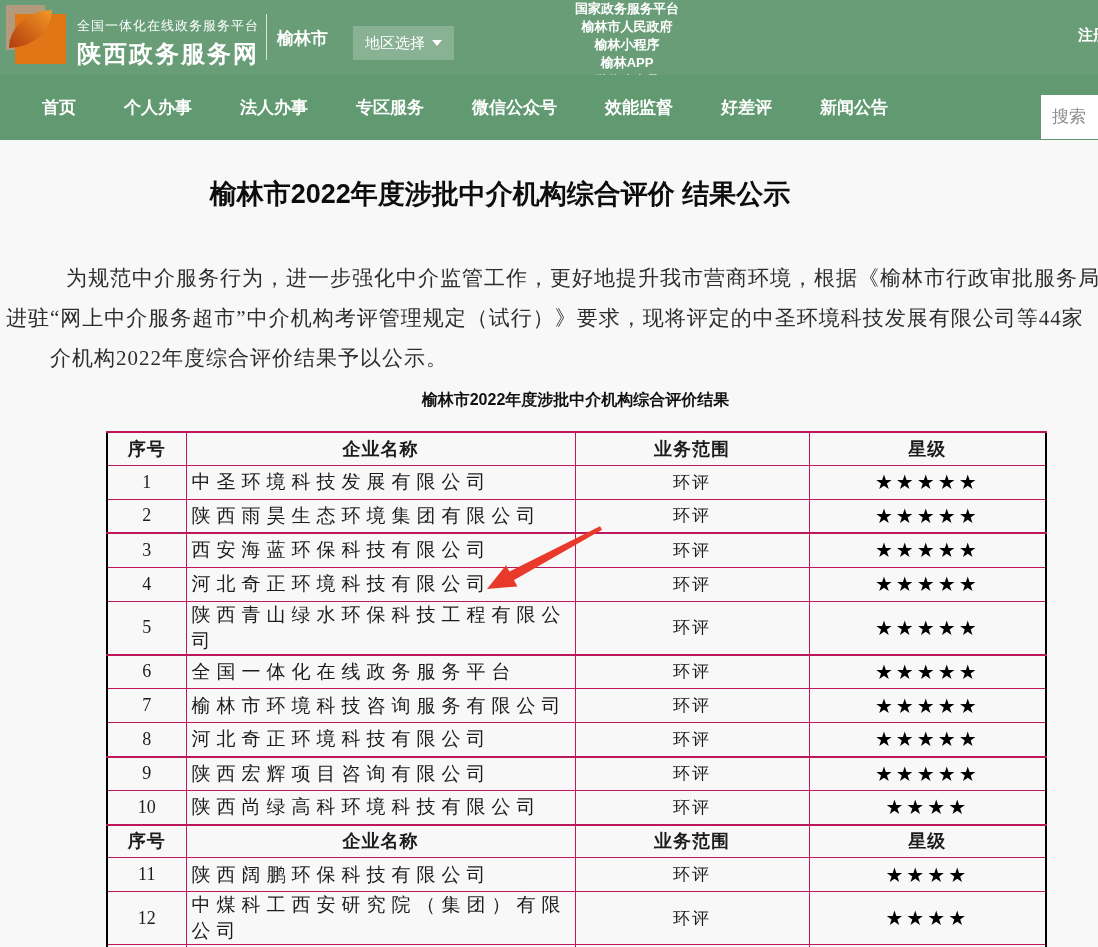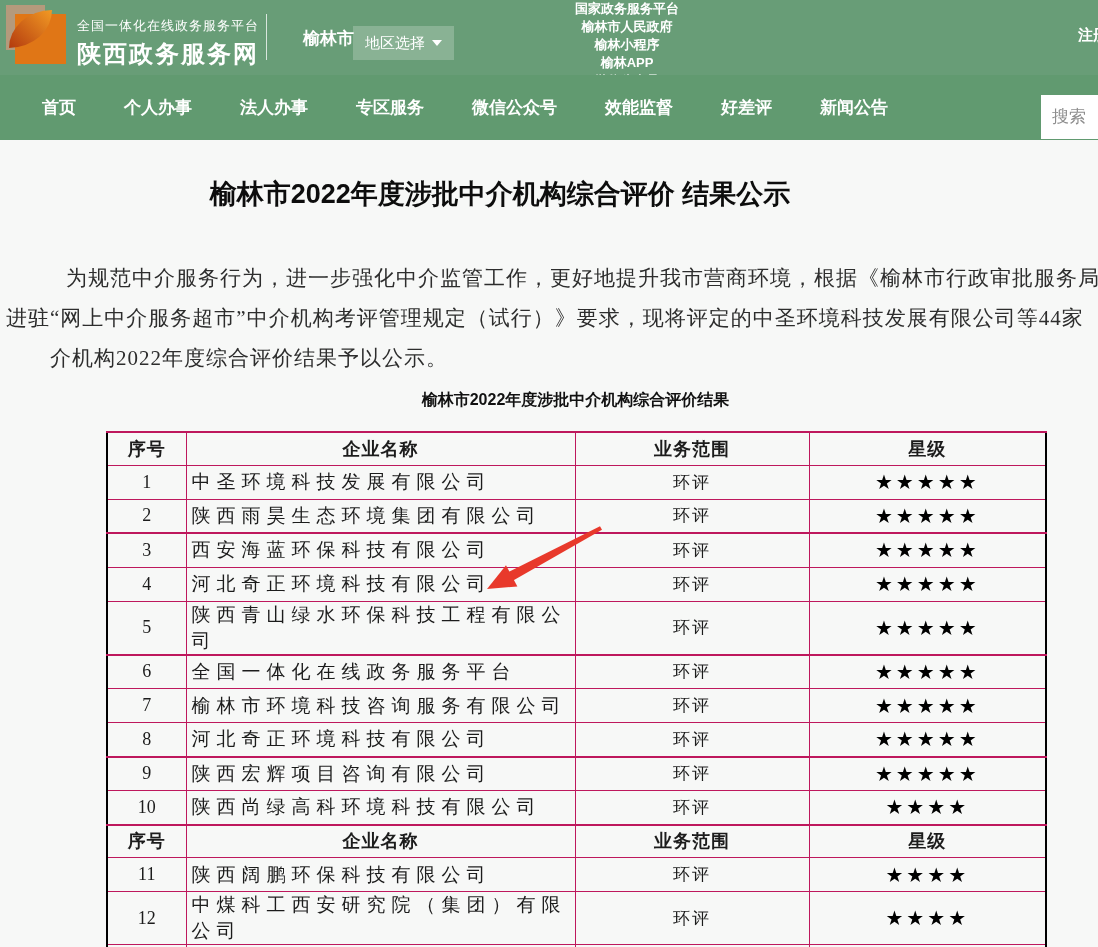--- a/index.html
+++ b/index.html
@@ -15,21 +15,21 @@
   .logo { position:absolute; left:6px; top:5px; width:62px; height:62px; }
   .logo .tan   { position:absolute; left:0; top:0; width:39px; height:45px; background:#b49a7c; }
   .logo .orange{ position:absolute; left:9px; top:9px; width:51px; height:50px; background:#e07616; }
   .logo .leaf  { position:absolute; left:3px; top:5px; width:43px; height:38px;
                  background:linear-gradient(45deg,#b33a0e,#f29a24);
                  border-radius:100% 0 100% 0; }
   .brand { position:absolute; left:77px; top:9px; color:#fff; }
   .brand-small { font-size:13px; letter-spacing:1px;margin-top:8px; }
   .brand-big   { font-size:24px; font-weight:bold; letter-spacing:2px; margin-top:3px; }
   .vsep { position:absolute; left:266px; top:14px; width:1px; height:46px; background:rgba(255,255,255,.75); }
-  .city { position:absolute; left:303px; top:27px; color:#fff; font-size:17px; font-weight:bold; }
+  .city { position:absolute; left:277px; top:27px; color:#fff; font-size:17px; font-weight:bold; }
   .region-btn {
     position:absolute; left:353px; top:26px; height:30px; padding:17px 12px;
     background:rgba(255,255,255,.22); border:none; color:#fff; font-size:15px;
     display:flex; align-items:center; gap:7px; cursor:pointer;
     font-family:"Liberation Sans", sans-serif;
   }
   .caret { width:0; height:0; border-left:5px solid transparent; border-right:5px solid transparent; border-top:6px solid #fff; }
   .toplinks { position:absolute; left:575px; top:0; height:68px; display:flex; align-items:center;flex-direction:column; }
   .toplinks a { color:#fff; font-size:13px; font-weight:bold; text-decoration:none; white-space:nowrap; }
   .toplinks .d { width:1px; height:16px; background:rgba(255,255,255,.65); margin:0 13px; }

